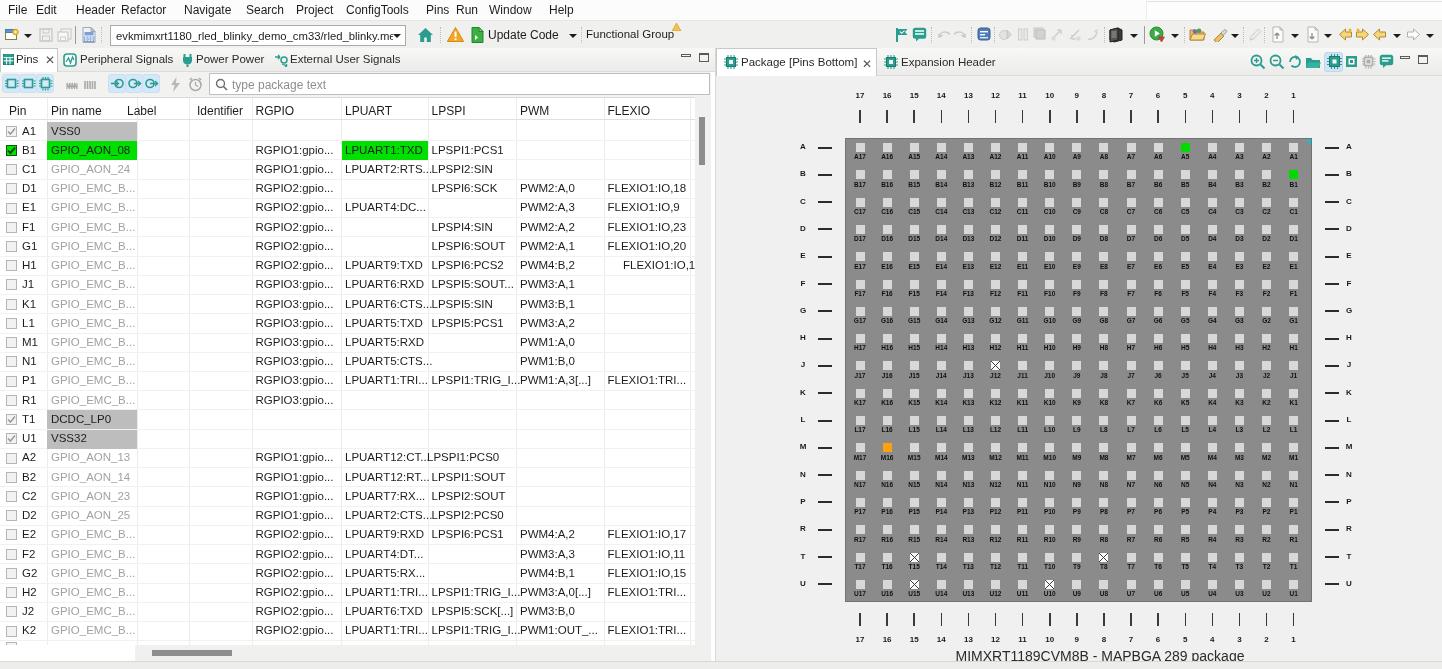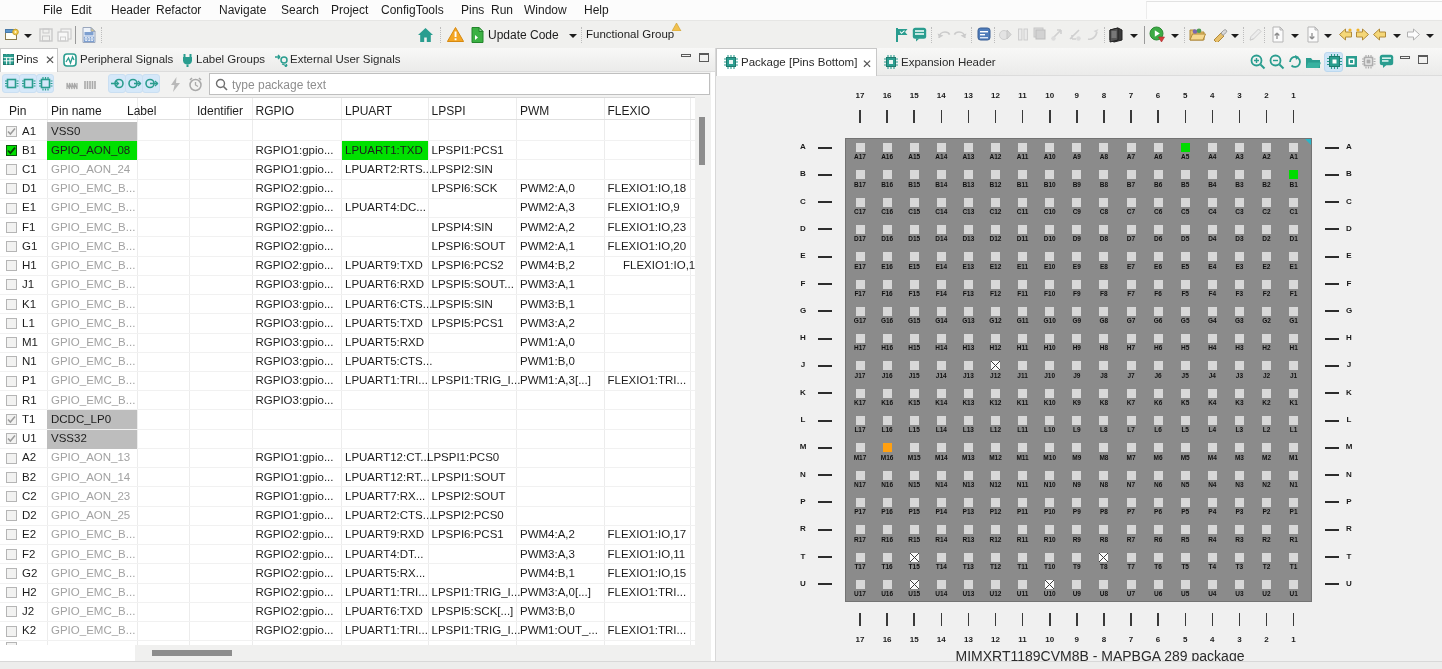--- a/index.html
+++ b/index.html
@@ -1,20 +1,20 @@
 <!DOCTYPE html>
 <html><head><meta charset="utf-8"><title>Pins</title><style>
 *{margin:0;padding:0;box-sizing:border-box;}
 html,body{width:1442px;height:669px;overflow:hidden;}
 body{font-family:"Liberation Sans",sans-serif;background:#f0f0ef;}
 #app{position:relative;width:1442px;height:669px;background:#f0f0ef;}
 .ab{position:absolute;}
 .t12{font-size:12px;color:#1d1d1d;white-space:nowrap;}
 #menubar{left:0;top:0;width:1442px;height:20px;background:#fcfcfc;}
-.mi{position:absolute;top:3px;font-size:12px;color:#1d1d1d;margin-left:35px;}
+.mi{position:absolute;top:3px;font-size:12px;color:#1d1d1d;}
 #toolbar{left:0;top:20px;width:1442px;height:28px;background:#f0f0ee;border-top:1px solid #e6e6e4;}
 .sepd{position:absolute;top:6px;width:1px;height:16px;border-left:1px dotted #bdbdbd;}
 .seps{position:absolute;top:5px;width:1px;height:18px;background:#9a9a9a;}
 .dar{position:absolute;width:0;height:0;border-left:4px solid transparent;border-right:4px solid transparent;border-top:4px solid #1d1d1d;}
 .combo{position:absolute;background:#fff;border:1px solid #ababab;}
 .ic{position:absolute;}
 
 #lptabs{left:0;top:48px;width:715px;height:24px;background:linear-gradient(#f8f8f7,#ebebea);border-bottom:1px solid #dcdcdc;}
 .tabtxt{position:absolute;top:5px;font-size:11.5px;color:#2a2a2a;white-space:nowrap;}
 .xcl{position:absolute;top:5px;font-size:12px;color:#555;}
@@ -86,20 +86,24 @@
       </svg>
       <div class="seps" style="left:75px"></div>
       <svg class="ic" style="left:82px;top:6px" width="14" height="16" viewBox="0 0 14 16">
         <path d="M1 .5h8l4 4V15.5H1z" fill="#eef3fa" stroke="#9aa7bd"></path>
         <path d="M9 .5l4 4h-4z" fill="#d7c98a" stroke="#9aa7bd"></path>
         <rect x="2.5" y="5" width="9" height="3.4" fill="#7d9fd0"></rect>
         <rect x="1.8" y="9.6" width="10.4" height="5.4" fill="#7d9fd0"></rect>
         <text x="7" y="14.2" font-size="5.5" font-weight="bold" fill="#fff" text-anchor="middle" font-family="Liberation Sans">010</text>
       </svg>
       <div class="sepd" style="left:101px"></div>
+      <div class="combo" style="left:110px;top:4px;width:296px;height:21px;">
+        <div class="ab" style="left:5px;top:4px;width:277px;overflow:hidden;font-size:11.3px;color:#1d1d1d;white-space:nowrap;">evkmimxrt1180_rled_blinky_demo_cm33/rled_blinky.me</div>
+        <div class="dar" style="left:282px;top:8px;border-top-color:#1d1d1d"></div>
+      </div>
       <svg class="ic" style="left:417px;top:6px" width="17" height="16" viewBox="0 0 17 16">
         <path d="M8.5 1L1 8h2.2v7h4v-4.4h2.6V15h4V8H16z" fill="#2a9d8f"></path>
       </svg>
       <div class="sepd" style="left:440px"></div>
       <svg class="ic" style="left:447px;top:6px" width="17" height="15" viewBox="0 0 17 15">
         <path d="M8.5 0.5L16.6 14.5H0.4z" fill="#f5a623" stroke="#d68910"></path>
         <rect x="7.6" y="4.5" width="1.9" height="5.5" fill="#fff"></rect>
         <rect x="7.6" y="11.3" width="1.9" height="1.9" fill="#fff"></rect>
       </svg>
       <svg class="ic" style="left:471px;top:6px" width="13" height="16" viewBox="0 0 13 16">
@@ -239,21 +243,21 @@
       <svg class="ic" style="left:63px;top:5px" width="14" height="14" viewBox="0 0 14 14">
         <rect x="1" y="1" width="12" height="12" rx="3" fill="#fff" stroke="#2a9d8f" stroke-width="1.6"></rect>
         <path d="M3 9l2.5-4 2 5 2-6 1.5 3" stroke="#2a9d8f" stroke-width="1.3" fill="none"></path>
       </svg>
       <span class="tabtxt" style="left:80px;">Peripheral Signals</span>
       <svg class="ic" style="left:181px;top:5px" width="13" height="14" viewBox="0 0 13 14">
         <path d="M3.5 1v3M9.5 1v3" stroke="#2a9d8f" stroke-width="2"></path>
         <path d="M2 4h9v3.5c0 2.5-2 4-4.5 4S2 10 2 7.5z" fill="#2a9d8f"></path>
         <path d="M6.5 11.5V14" stroke="#2a9d8f" stroke-width="2"></path>
       </svg>
-      <span class="tabtxt" style="left:196px;">Label Groups</span>
+      <span class="tabtxt" style="left:196px;">Power Power</span>
       <svg class="ic" style="left:274px;top:5px" width="15" height="14" viewBox="0 0 15 14">
         <path d="M1 4h5m0 0L4 2m2 2L4 6" stroke="#2a9d8f" stroke-width="1.4" fill="none"></path>
         <circle cx="10" cy="7" r="3" fill="none" stroke="#2a9d8f" stroke-width="1.5"></circle>
         <path d="M8 11l5 2m0 0l-2.2.4m2.2-.4l-.8-2" stroke="#2a9d8f" stroke-width="1.3" fill="none"></path>
       </svg>
       <span class="tabtxt" style="left:290px;">External User Signals</span>
       <div class="winbtn" style="left:681px;width:11px;height:9px;">
         <div style="width:10px;height:3px;border:1px solid #5a5a5a;margin-top:1px;"></div>
       </div>
       <div class="winbtn" style="left:699px;width:11px;height:10px;">

